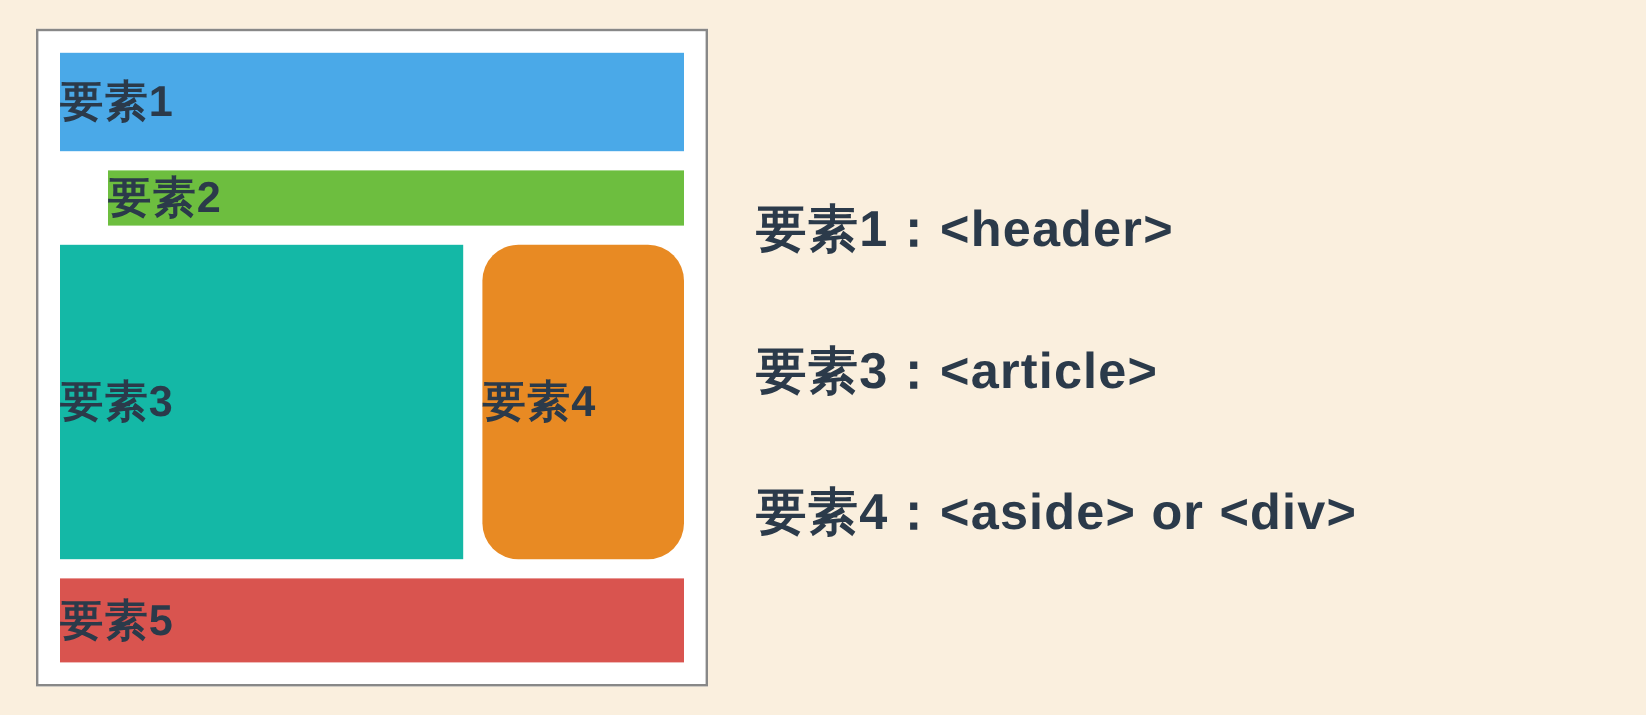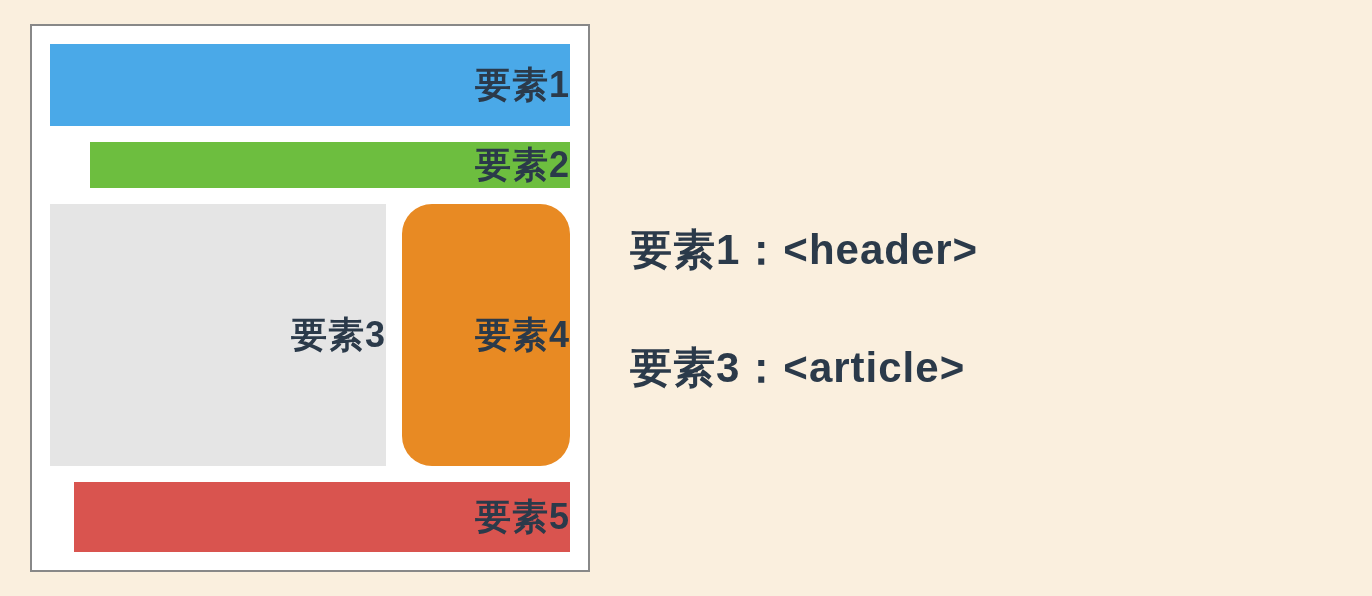--- a/index.html
+++ b/index.html
@@ -28,53 +28,52 @@
       padding: 18px;
       width: 560px;
       height: 548px;
       display: flex;
       flex-direction: column;
       gap: 16px;
     }
     .block {
       display: flex;
       align-items: center;
-      justify-content: flex-end;
+      justify-content: flex-start;
       font-size: 36px;
       font-weight: 900;
       color: #2b3a4a;
       letter-spacing: 1px;
     }
     .header-block {
       background-color: #4aa9e8;
       height: 82px;
     }
     .nav-block {
       background-color: #6dbe3f;
       height: 46px;
       margin-left: 40px;
     }
     .middle-row {
       display: flex;
       gap: 16px;
       flex: 1;
     }
     .article-block {
-      background-color: #e5e5e5;
+      background-color: #14b8a6;
       flex: 2;
     }
     .aside-block {
       background-color: #e88a23;
       flex: 1;
       border-radius: 30px;
     }
     .footer-block {
       background-color: #d9544f;
       height: 70px;
-      margin-left: 24px;
     }
     .legend {
       display: flex;
       flex-direction: column;
       gap: 40px;
     }
     .legend-item {
       font-size: 42px;
       font-weight: 900;
       color: #2b3a4a;
@@ -103,14 +102,15 @@
       </div>
     </div>
     <div class="block footer-block">
       <span>要素5</span>
     </div>
   </div>
 
   <div class="legend">
     <div class="legend-item">要素1：&lt;header&gt;</div>
     <div class="legend-item">要素3：&lt;article&gt;</div>
+    <div class="legend-item">要素4：&lt;aside&gt; or &lt;div&gt;</div>
   </div>
 </div>
 
 </body></html>

